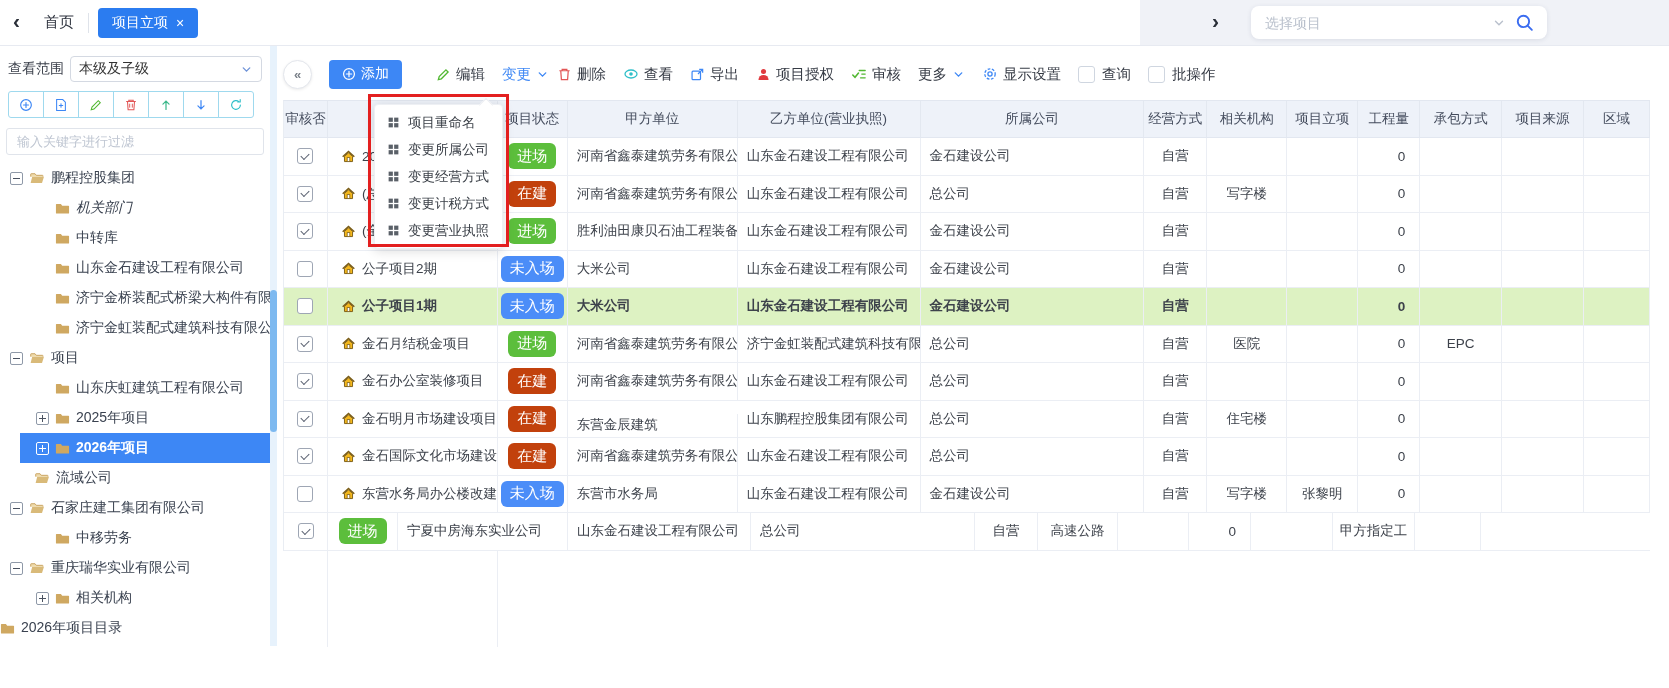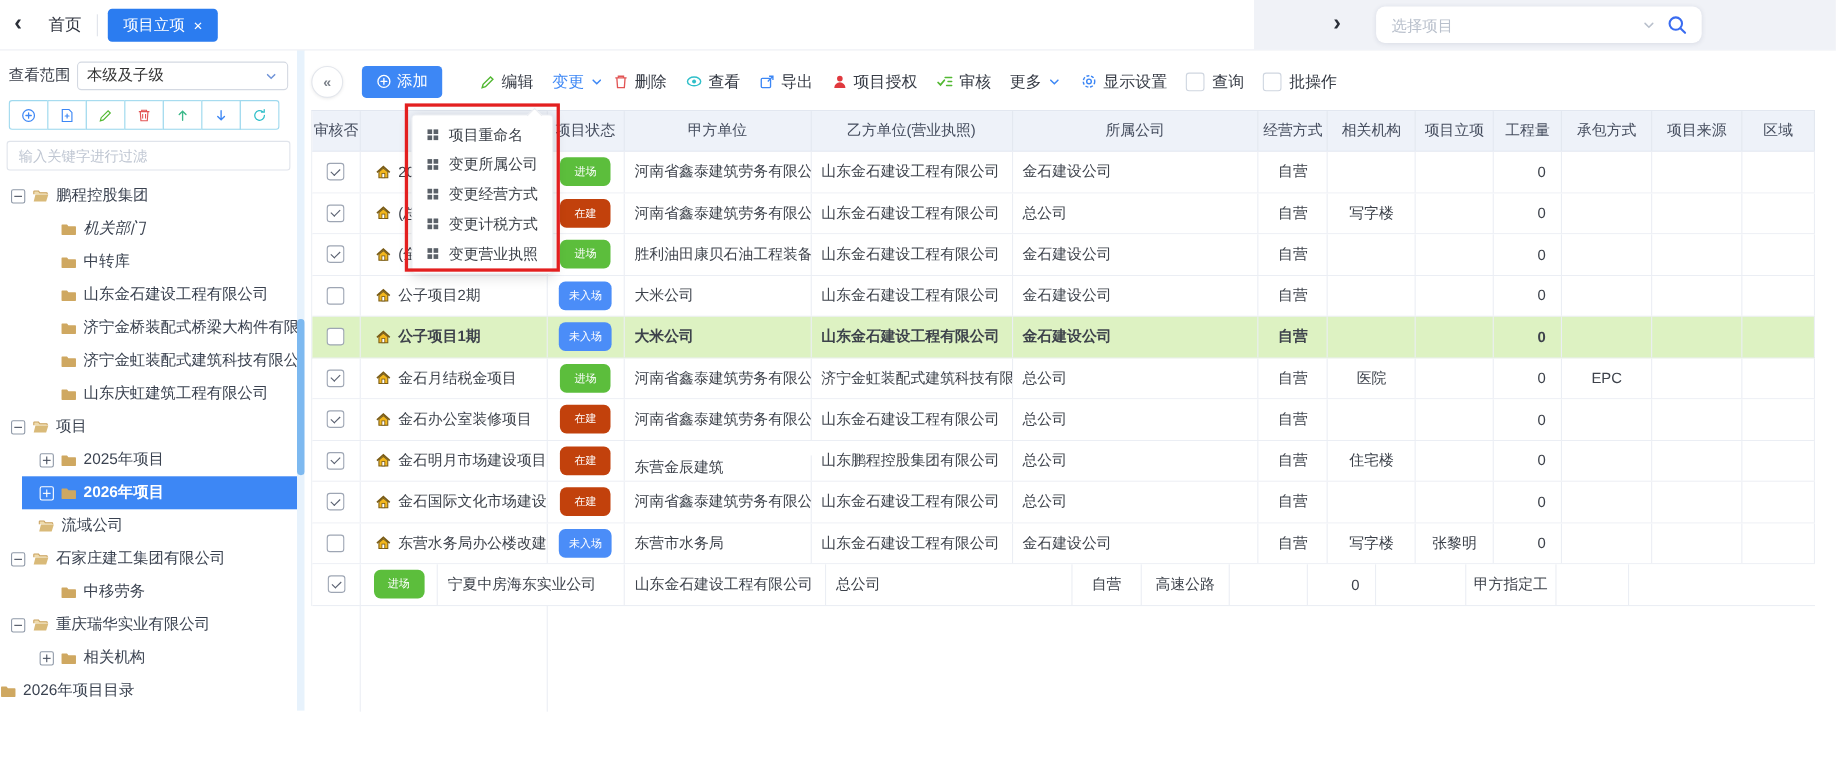--- a/index.html
+++ b/index.html
@@ -60,21 +60,21 @@
   .table{position:absolute;left:6px;top:54px;width:1367px;border-left:1px solid #e9edf3;border-top:1px solid #e2e7f0;box-sizing:border-box;}
   .thead{display:flex;height:37px;background:#eef2f9;border-bottom:1px solid #e2e7f0;box-sizing:border-box;}
   .th{display:flex;align-items:center;justify-content:center;font-size:13.5px;color:#454d5e;border-right:1px solid #e3e8f0;box-sizing:border-box;white-space:nowrap;overflow:hidden;}
   .trow{display:flex;height:37.5px;border-bottom:1px solid #ebeef4;box-sizing:border-box;background:#fff;}
   .trow.sel{background:#ddf2c2;font-weight:bold;}
   .td{display:flex;align-items:center;font-size:13.5px;color:#3d424b;border-right:1px solid #ebeef4;box-sizing:border-box;overflow:hidden;white-space:nowrap;}
   .td.al{padding:0 4px 0 9px;}
   .td.ac{justify-content:center;}
   .td.ar{justify-content:flex-end;padding-right:14px;}
   .td.name{padding-left:13px;gap:6px;}
-  .badge{min-width:28px;height:26px;border-radius:6px;color:#fff;font-size:10px;display:flex;align-items:center;justify-content:center;padding:0 9px;font-weight:normal;}
+  .badge{min-width:28px;height:26px;border-radius:6px;color:#fff;font-size:15px;display:flex;align-items:center;justify-content:center;padding:0 9px;font-weight:normal;}
   .badge.green{background:#5cbe3c;}
   .badge.teal{background:#c2410c;}
   .badge.blue{background:#4b8df8;}
   .rowcb{width:16px;height:16px;border:1px solid #9ea6b4;border-radius:3px;background:#fff;position:relative;box-sizing:border-box;}
   .rowcb.on::after{content:"";position:absolute;left:3px;top:3.5px;width:7px;height:4px;border-left:1.8px solid #596070;border-bottom:1.8px solid #596070;transform:rotate(-45deg);}
   .ghost-v{position:absolute;top:504px;height:97px;width:1px;background:#ebeef4;}
   
   .dropdown{position:absolute;left:374px;top:104px;width:129px;background:#fff;border:1px solid #eef0f4;border-radius:4px;box-shadow:0 2px 12px rgba(0,0,0,.14);padding:4px 0;z-index:50;box-sizing:border-box;}
   .dropdown::before{content:"";position:absolute;top:-5px;left:106px;width:9px;height:9px;background:#fff;transform:rotate(45deg);border-left:1px solid #eceef2;border-top:1px solid #eceef2;}
   .dd-item{height:27px;display:flex;align-items:center;gap:8px;padding:0 12px;font-size:13.5px;color:#3b4048;white-space:nowrap;}
@@ -207,37 +207,37 @@
         <span class="lbl">济宁金桥装配式桥梁大构件有限公司</span>
       </div>
       <div class="tree-item" style="padding-left: 55px;">
         <span class="ticon">
           <svg width="15" height="15" viewBox="0 0 16 16">
             <path d="M1.6 3.2h4.7l1.4 1.9h6.7c.3 0 .6.3.6.6v7.1c0 .3-.3.6-.6.6H1.6c-.3 0-.6-.3-.6-.6V3.8c0-.3.3-.6.6-.6z" fill="#cfa861"></path>
           </svg>
         </span>
         <span class="lbl">济宁金虹装配式建筑科技有限公司</span>
       </div>
-      <div class="tree-item" style="padding-left: 55px;">
-        <span class="ticon">
-          <svg width="15" height="15" viewBox="0 0 16 16">
-            <path d="M1.6 3.2h4.7l1.4 1.9h6.7c.3 0 .6.3.6.6v7.1c0 .3-.3.6-.6.6H1.6c-.3 0-.6-.3-.6-.6V3.8c0-.3.3-.6.6-.6z" fill="#cfa861"></path>
-          </svg>
-        </span>
-        <span class="lbl">山东庆虹建筑工程有限公司</span>
-      </div>
       <div class="tree-item" style="padding-left: 10px;">
         <span class="expander"></span>
         <span class="ticon">
           <svg width="16" height="15" viewBox="0 0 16 16">
             <path d="M1.3 6V3.4c0-.3.2-.5.5-.5h4.1l1.3 1.7h6.6c.3 0 .5.2.5.5V6" fill="#efdcae" stroke="#c9a15e" stroke-width="1"></path>
             <path d="M2.9 6.2h12.5l-2.1 6.7H1.2z" fill="#d9ba79"></path>
           </svg>
         </span>
         <span class="lbl">项目</span>
+      </div>
+      <div class="tree-item" style="padding-left: 55px;">
+        <span class="ticon">
+          <svg width="15" height="15" viewBox="0 0 16 16">
+            <path d="M1.6 3.2h4.7l1.4 1.9h6.7c.3 0 .6.3.6.6v7.1c0 .3-.3.6-.6.6H1.6c-.3 0-.6-.3-.6-.6V3.8c0-.3.3-.6.6-.6z" fill="#cfa861"></path>
+          </svg>
+        </span>
+        <span class="lbl">山东庆虹建筑工程有限公司</span>
       </div>
       <div class="tree-item" style="padding-left: 36px;">
         <span class="expander plus"></span>
         <span class="ticon">
           <svg width="15" height="15" viewBox="0 0 16 16">
             <path d="M1.6 3.2h4.7l1.4 1.9h6.7c.3 0 .6.3.6.6v7.1c0 .3-.3.6-.6.6H1.6c-.3 0-.6-.3-.6-.6V3.8c0-.3.3-.6.6-.6z" fill="#cfa861"></path>
           </svg>
         </span>
         <span class="lbl">2025年项目</span>
       </div>

